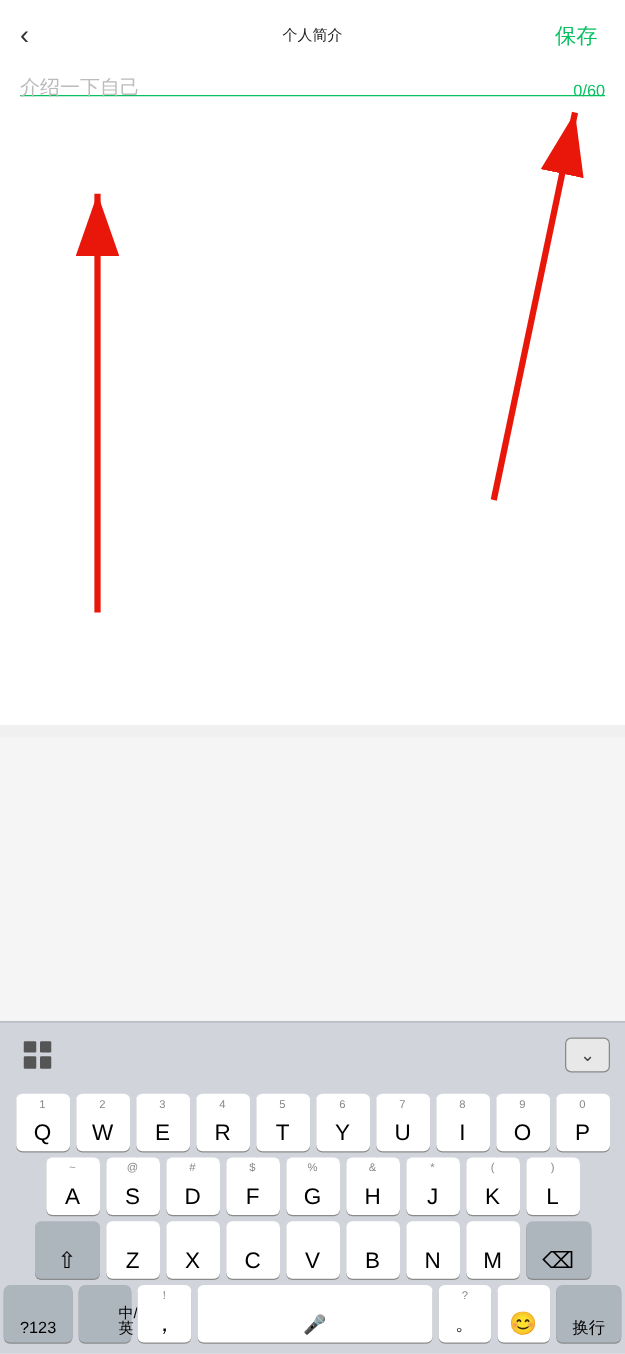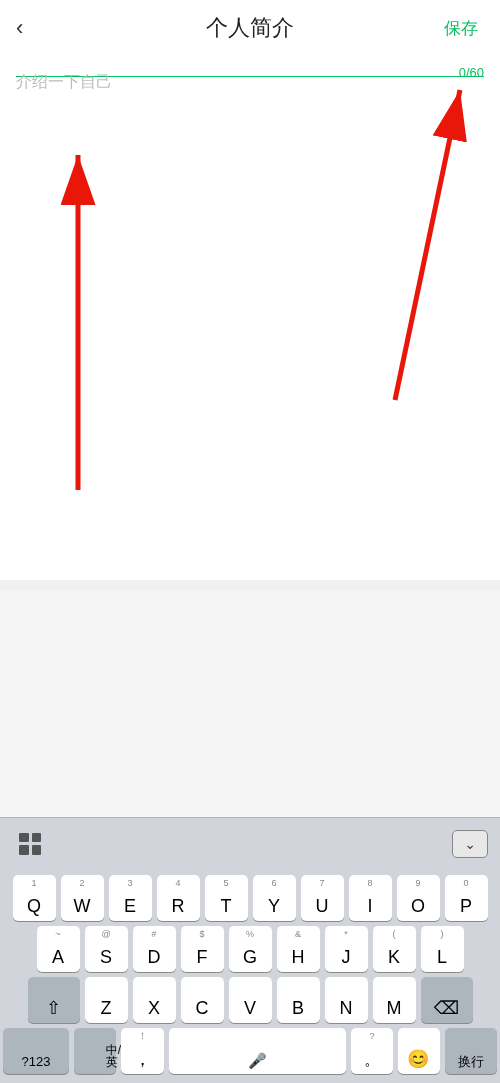--- a/index.html
+++ b/index.html
@@ -31,21 +31,21 @@
     }
 
     .nav-back {
       font-size: 22px;
       color: #333;
       cursor: pointer;
       width: 40px;
     }
 
     .nav-title {
-      font-size: 22px;
+      font-size: 12px;
       color: #222;
       font-weight: 500;
     }
 
     .nav-save {
       font-size: 17px;
       color: #07c160;
       cursor: pointer;
       width: 40px;
     }
@@ -53,21 +53,21 @@
     
     .bio-area {
       padding: 12px 16px 0 16px;
       position: relative;
     }
 
     .bio-placeholder {
       color: #bbb;
       font-size: 16px;
       position: absolute;
-      top: 16px;
+      top: 4px;
       left: 16px;
     }
 
     .bio-underline {
       height: 1px;
       background: #07c160;
       margin-top: 8px;
     }
 
     .bio-counter {
@@ -200,21 +200,21 @@
       color: #000;
     }
 
     
     .key-std {
       width: 43px;
     }
 
     
     .key-num {
-      width: 66px;
+      width: 55px;
       font-size: 14px;
       justify-content: flex-end;
     }
 
     .key-lang {
       width: 42px;
       font-size: 13px;
       padding-left: 37px;
     }
 

